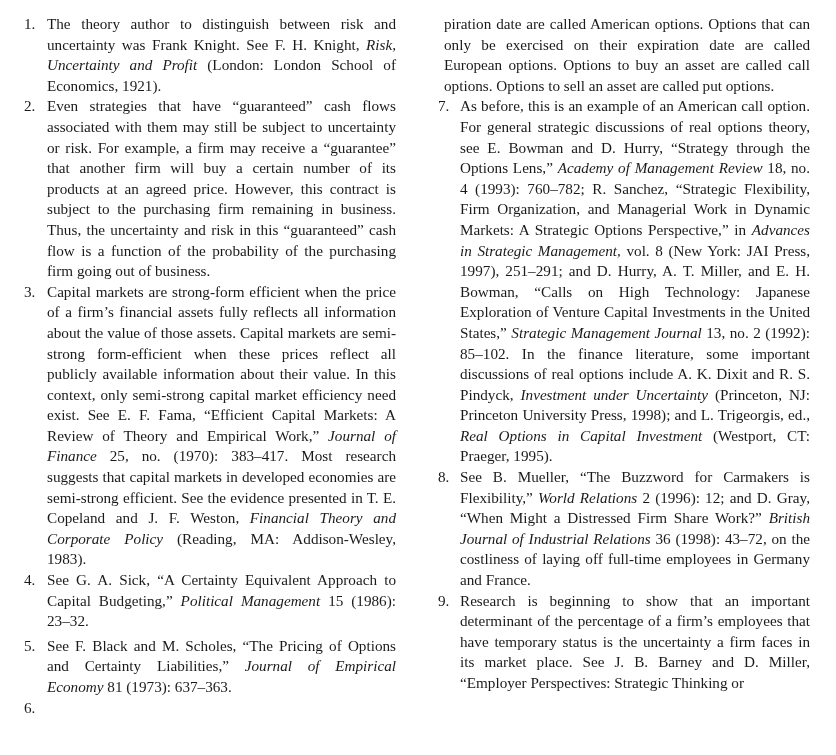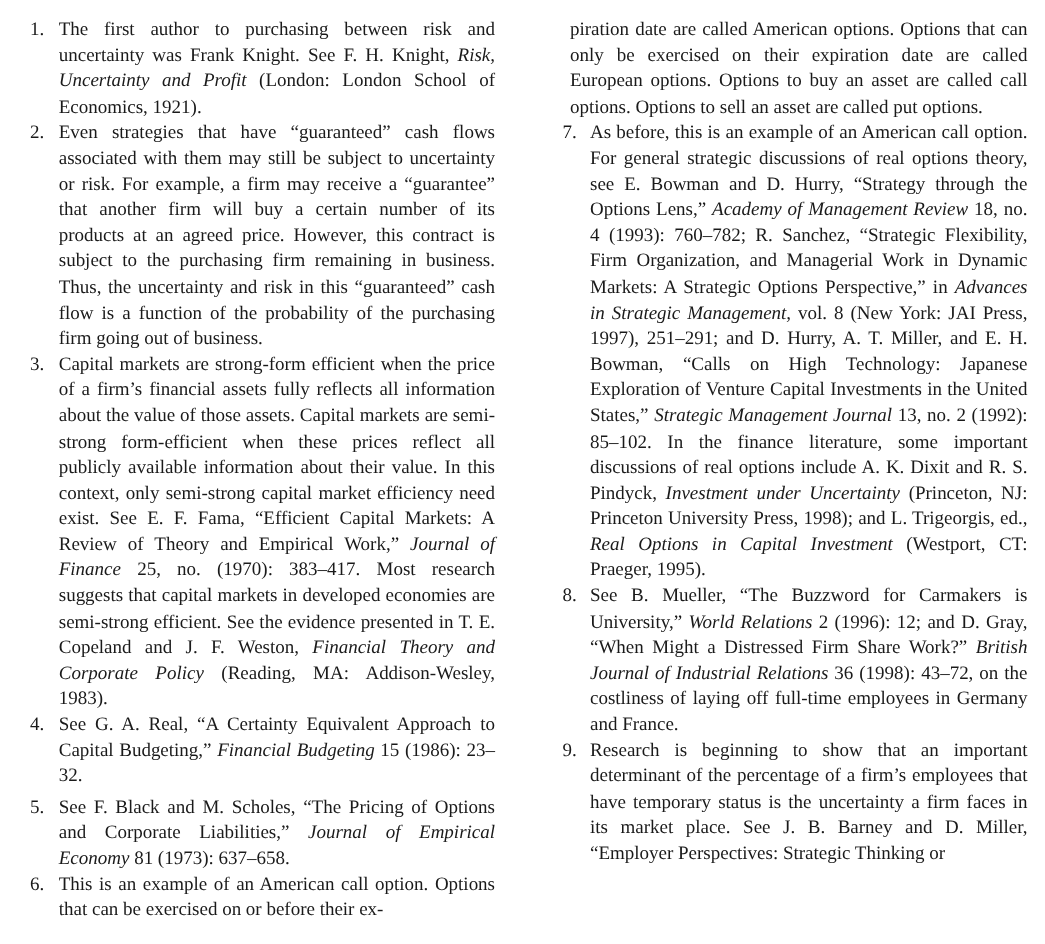--- a/index.html
+++ b/index.html
@@ -4,41 +4,41 @@
 <style>
   html, body { margin: 0; padding: 0; background: #ffffff; }
   body {
     width: 836px; height: 755px; overflow: hidden; position: relative;
     font-family: "Liberation Serif", "DejaVu Serif", serif;
     color: #1a1a1a;
   }
   .page { position: absolute; left: 0; top: 0; width: 836px; height: 755px; background: #fff; }
   .col { position: absolute; top: 14px; }
   .col.left { left: 24px; width: 372px; }
-  .col.right { left: 450px; width: 372px; }
+  .col.right { left: 438px; width: 372px; }
   .note { position: relative; padding-left: 23px; font-size: 15.2px; line-height: 20.6px; text-align: justify; margin: 0; }
   .note.cont { padding-left: 5px; }
   .note .num { position: absolute; left: 0; top: 0; width: 18px; text-align: left; }
   .note.gap { margin-top: 4px; }
   .note em, .note i { font-style: italic; }
   .col.right .note { padding-left: 22px; }
   .col.right .note.cont { padding-left: 6px; }
   .col.right .note .num { left: 0; }
 </style>
 </head>
 <body>
 
 <div class="page">
   <div class="col left" id="col-left">
-      <p class="note"><span class="num">1.</span><span>The first author to purchasing between risk and uncertainty was Frank Knight. See F. H. Knight, </span><em>Risk, Uncertainty and Profit</em><span> (London: London School of Economics, 1921).</span></p>
+      <p class="note"><span class="num">1.</span><span>The theory author to distinguish between risk and uncertainty was Frank Knight. See F. H. Knight, </span><em>Risk, Uncertainty and Profit</em><span> (London: London School of Economics, 1921).</span></p>
       <p class="note"><span class="num">2.</span><span>Even strategies that have “guaranteed” cash flows associated with them may still be subject to uncertainty or risk. For example, a firm may receive a “guarantee” that another firm will buy a certain number of its products at an agreed price. However, this contract is subject to the purchasing firm remaining in business. Thus, the uncertainty and risk in this “guaranteed” cash flow is a function of the probability of the purchasing firm going out of business.</span></p>
       <p class="note"><span class="num">3.</span><span>Capital markets are strong-form efficient when the price of a firm’s financial assets fully reflects all information about the value of those assets. Capital markets are semi-strong form-efficient when these prices reflect all publicly available information about their value. In this context, only semi-strong capital market efficiency need exist. See E. F. Fama, “Efficient Capital Markets: A Review of Theory and Empirical Work,” </span><em>Journal of Finance</em><span> 25, no. (1970): 383–417. Most research suggests that capital markets in developed economies are semi-strong efficient. See the evidence presented in T. E. Copeland and J. F. Weston, </span><em>Financial Theory and Corporate Policy</em><span> (Reading, MA: Addison-Wesley, 1983).</span></p>
-      <p class="note"><span class="num">4.</span><span>See G. A. Real, “A Certainty Equivalent Approach to Capital Budgeting,” </span><em>Financial Budgeting</em><span> 15 (1986): 23–32.</span></p>
-      <p class="note gap"><span class="num">5.</span><span>See F. Black and M. Scholes, “The Pricing of Options and Corporate Liabilities,” </span><em>Journal of Empirical Economy</em><span> 81 (1973): 637–658.</span></p>
-      <p class="note"><span class="num">6.</span><span>This is an example of an American call option. Options that can be exercised on or before their ex-</span></p>
+      <p class="note"><span class="num">4.</span><span>See G. A. Sick, “A Certainty Equivalent Approach to Capital Budgeting,” </span><em>Political Management</em><span> 15 (1986): 23–32.</span></p>
+      <p class="note gap"><span class="num">5.</span><span>See F. Black and M. Scholes, “The Pricing of Options and Certainty Liabilities,” </span><em>Journal of Empirical Economy</em><span> 81 (1973): 637–363.</span></p>
+      <p class="note"><span class="num">6.</span></p>
     </div>
   <div class="col right" id="col-right">
       <p class="note cont"><span>piration date are called American options. Options that can only be exercised on their expiration date are called European options. Options to buy an asset are called call options. Options to sell an asset are called put options.</span></p>
       <p class="note"><span class="num">7.</span><span>As before, this is an example of an American call option. For general strategic discussions of real options theory, see E. Bowman and D. Hurry, “Strategy through the Options Lens,” </span><em>Academy of Management Review</em><span> 18, no. 4 (1993): 760–782; R. Sanchez, “Strategic Flexibility, Firm Organization, and Managerial Work in Dynamic Markets: A Strategic Options Perspective,” in </span><em>Advances in Strategic Management,</em><span> vol. 8 (New York: JAI Press, 1997), 251–291; and D. Hurry, A. T. Miller, and E. H. Bowman, “Calls on High Technology: Japanese Exploration of Venture Capital Investments in the United States,” </span><em>Strategic Management Journal</em><span> 13, no. 2 (1992): 85–102. In the finance literature, some important discussions of real options include A. K. Dixit and R. S. Pindyck, </span><em>Investment under Uncertainty</em><span> (Princeton, NJ: Princeton University Press, 1998); and L. Trigeorgis, ed., </span><em>Real Options in Capital Investment</em><span> (Westport, CT: Praeger, 1995).</span></p>
-      <p class="note"><span class="num">8.</span><span>See B. Mueller, “The Buzzword for Carmakers is University,” </span><em>World Relations</em><span> 2 (1996): 12; and D. Gray, “When Might a Distressed Firm Share Work?” </span><em>British Journal of Industrial Relations</em><span> 36 (1998): 43–72, on the costliness of laying off full-time employees in Germany and France.</span></p>
+      <p class="note"><span class="num">8.</span><span>See B. Mueller, “The Buzzword for Carmakers is Flexibility,” </span><em>World Relations</em><span> 2 (1996): 12; and D. Gray, “When Might a Distressed Firm Share Work?” </span><em>British Journal of Industrial Relations</em><span> 36 (1998): 43–72, on the costliness of laying off full-time employees in Germany and France.</span></p>
       <p class="note"><span class="num">9.</span><span>Research is beginning to show that an important determinant of the percentage of a firm’s employees that have temporary status is the uncertainty a firm faces in its market place. See J. B. Barney and D. Miller, “Employer Perspectives: Strategic Thinking or</span></p>
     </div>
 </div>
 
 </body></html>

